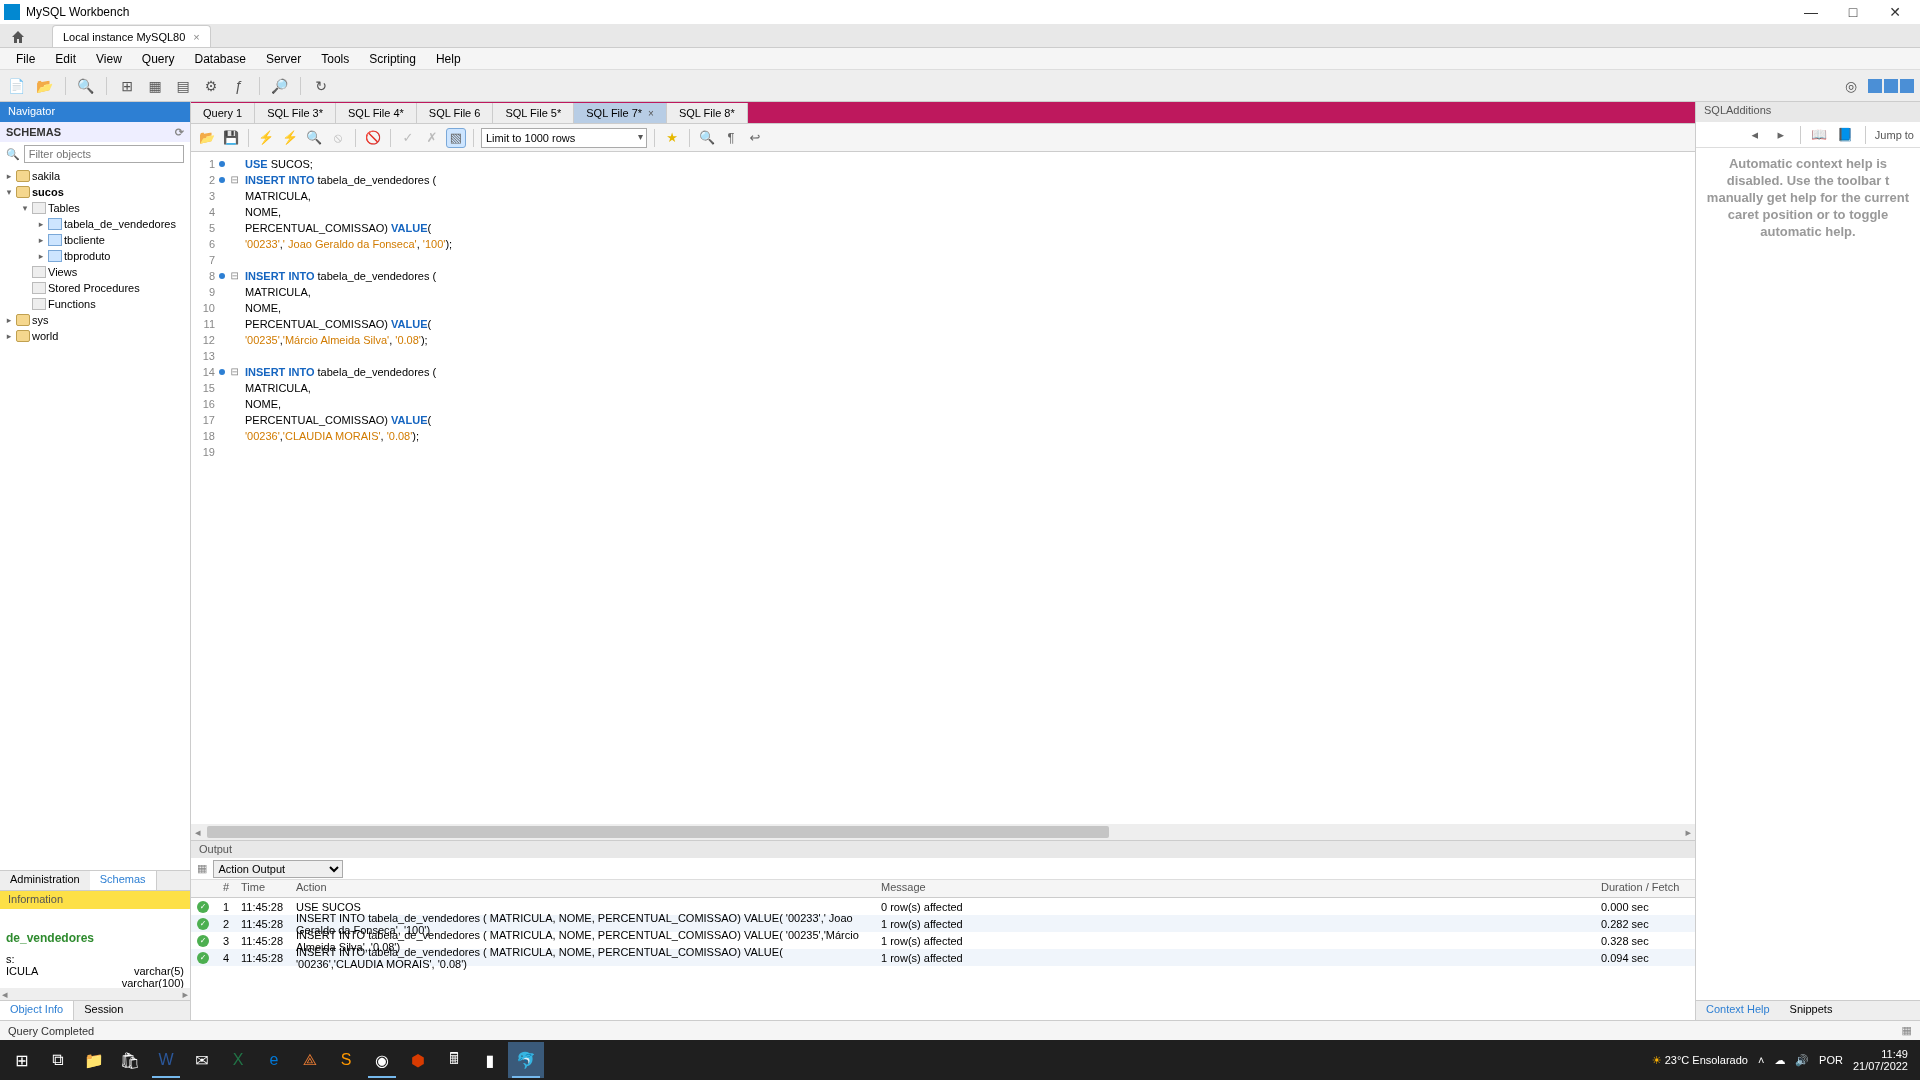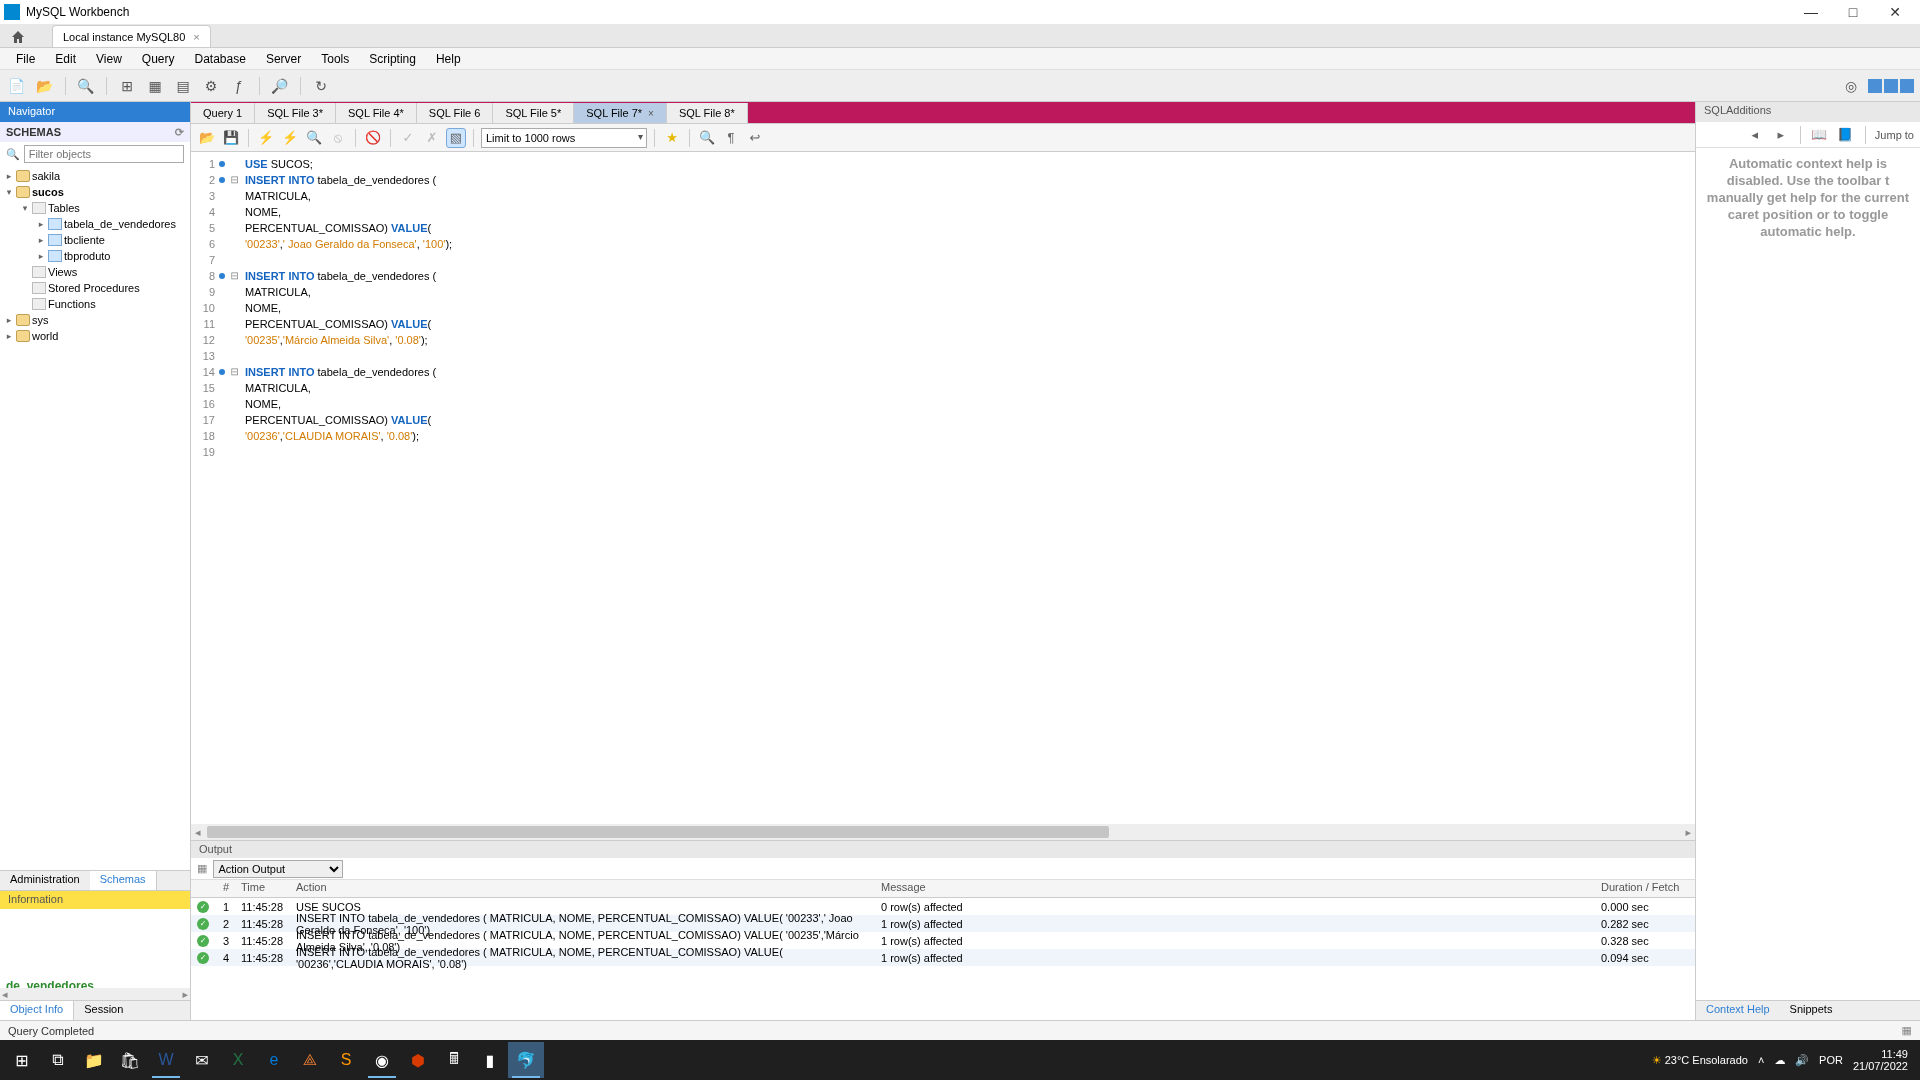--- a/index.html
+++ b/index.html
@@ -33,21 +33,21 @@
 .node-icon { width: 14px; height: 12px; margin: 0 2px; display: inline-block; }
 .db-icon { background: #f5d78e; border: 1px solid #c0a050; border-radius: 2px; }
 .tbl-icon { background: #cde5ff; border: 1px solid #7aa8d8; }
 .fld-icon { background: #eee; border: 1px solid #bbb; }
 .bold { font-weight: bold; }
 .nav-tabs { height: 20px; display: flex; border-top: 1px solid #ccc; background: #eee; }
 .nav-tab { padding: 2px 10px; font-size: 11px; cursor: pointer; }
 .nav-tab.active { background: #fff; border-right: 1px solid #ccc; color: #2d7fd3;}
 .info-panel { height: 110px; border-top: 1px solid #ccc; background: #fff; display: flex; flex-direction: column; }
 .info-header { height: 18px; background: #fde047; padding: 2px 8px; font-size: 11px; color: #555; }
-.info-body { flex: 1; padding: 12px 6px; font-size: 11px; overflow: hidden; margin-top: 40px;}
+.info-body { flex: 1; padding: 4px 6px; font-size: 11px; overflow: hidden;}
 .green-title { color: #2e8b2e; font-weight: bold; font-size: 12px; }
 .info-row { display: flex; justify-content: space-between; }
 .info-scroll { height: 12px; background: #eee; display: flex; justify-content: space-between; padding: 0 2px; font-size: 9px; color: #888;}
 .bottom-tabs { height: 20px; display: flex; border-top: 1px solid #ccc; background: #eee; }
 .center { flex: 1; display: flex; flex-direction: column; overflow: hidden;}
 .file-tabs { height: 22px; background: #be185d; display: flex; align-items: end; border-bottom: 1px solid #ccc; }
 .ftab { height: 20px; padding: 2px 12px; font-size: 11px; background: #eee; border-right: 1px solid #ccc; cursor: pointer; display: flex; align-items: center; gap: 6px;}
 .ftab.active { background: #b8cde5; }
 .ftab .close { font-size: 10px; color: #555; }
 .editor-tb { height: 28px; background: #f5f5f5; display: flex; align-items: center; padding: 0 6px; gap: 4px; border-bottom: 1px solid #ccc; }

